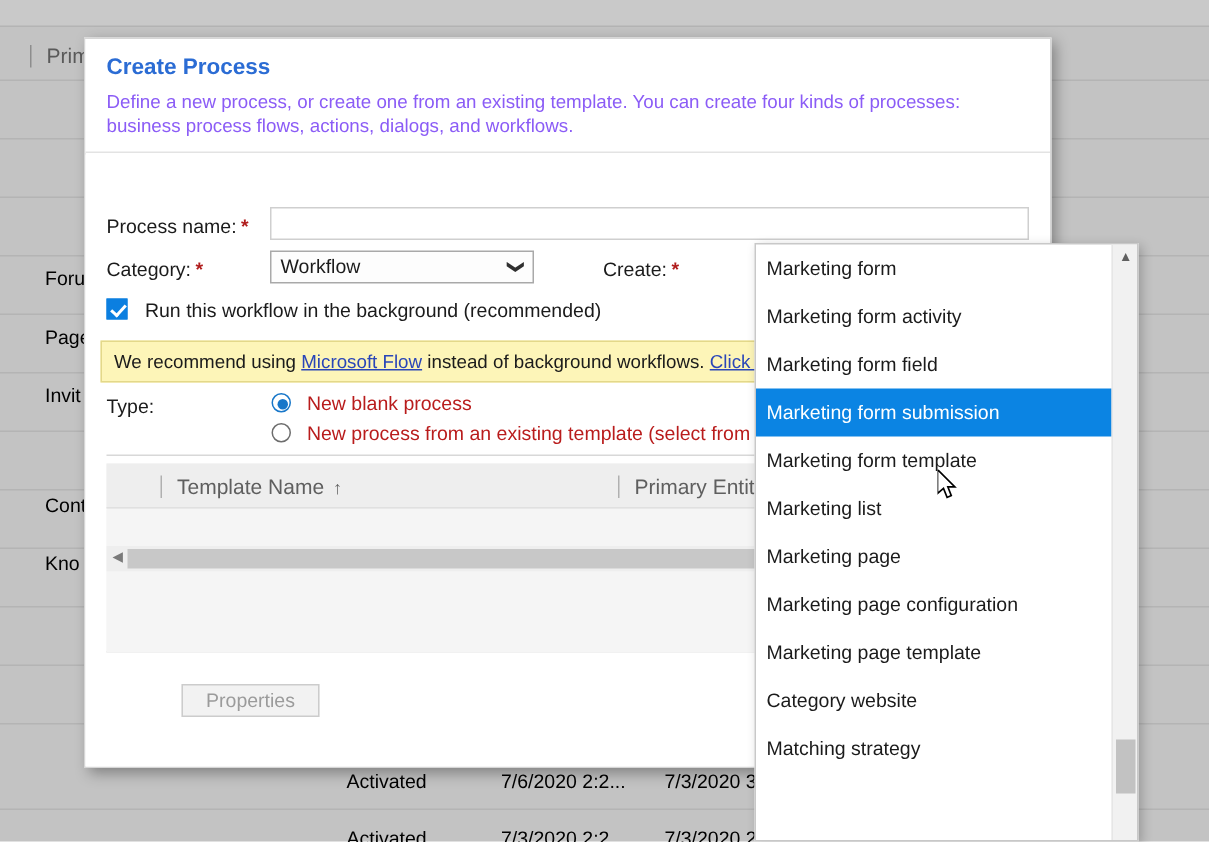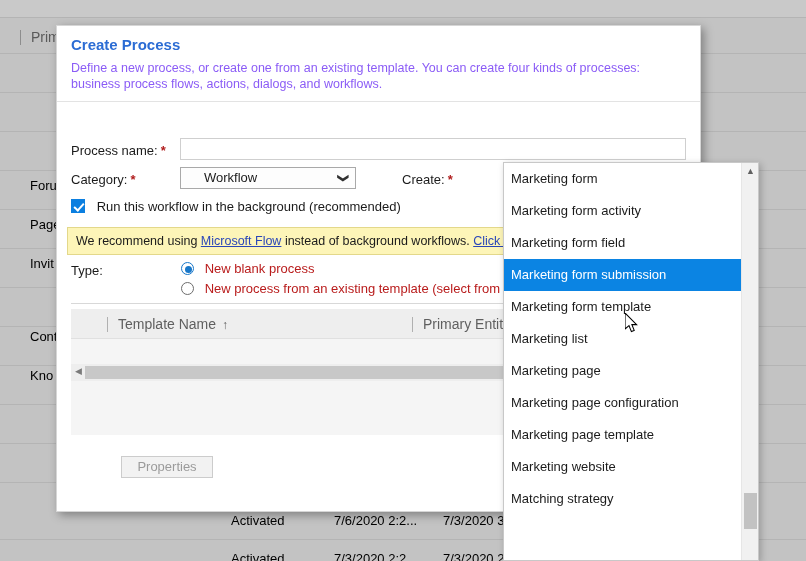--- a/index.html
+++ b/index.html
@@ -97,21 +97,21 @@
   }
 
   .combo {
     position: absolute;
     height: 22px;
     background: #fdfdfd;
     border: 1px solid #a9a9a9;
     font-size: 13px;
     color: #1b1b1b;
     line-height: 20px;
-    padding-left: 23px;
+    padding-left: 6px;
     cursor: default;
     user-select: none;
   }
   .combo .chev {
     position: absolute; right: 7px; top: 0; height: 20px;
     line-height: 20px; font-size: 11px; color: #303030; font-weight: bold;
   }
 
   
   #bg-check-row { position: absolute; left: 70px; top: 96px; }
@@ -375,21 +375,21 @@
   <div id="dd-list">
       <div class="dd-item">Marketing form</div>
       <div class="dd-item">Marketing form activity</div>
       <div class="dd-item">Marketing form field</div>
       <div class="dd-item sel">Marketing form submission</div>
       <div class="dd-item">Marketing form template</div>
       <div class="dd-item">Marketing list</div>
       <div class="dd-item">Marketing page</div>
       <div class="dd-item">Marketing page configuration</div>
       <div class="dd-item">Marketing page template</div>
-      <div class="dd-item">Marketing website</div>
+      <div class="dd-item">Category website</div>
       <div class="dd-item">Matching strategy</div>
     </div>
   <div id="dd-scrollbar">
     <div id="dd-up">▲</div>
     <div id="dd-thumb"></div>
   </div>
 </div>
 
 <svg id="cursor" viewBox="0 0 14 21">
   <polygon points="0,0 0,16 4,12.6 6.4,18.6 9.2,17.4 6.9,11.6 11.6,11.6" fill="#ffffff" stroke="#000000" stroke-width="1.1"></polygon>

